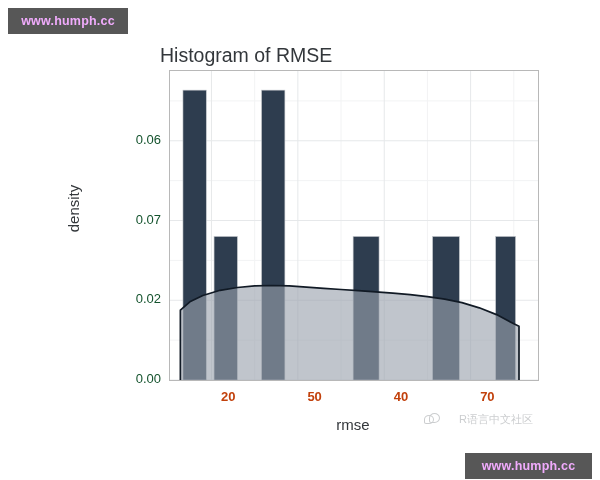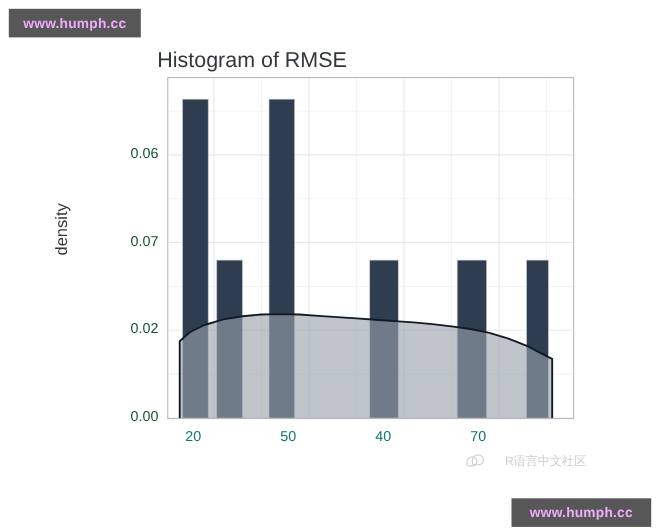--- a/index.html
+++ b/index.html
@@ -77,21 +77,21 @@
   #wm-cn .cn-logo::before {
     left: 0; top: 2px; width: 8px; height: 7px;
   }
   #wm-cn .cn-logo::after {
     left: 5px; top: 0px; width: 9px; height: 8px;
   }
 
   
   #plot {
     position: absolute;
-    left: 0; top: 0;
+    left: 17px; top: 0;
     width: 584px; height: 480px;
   }
   #plot-title {
     position: absolute;
     left: 143px;
     top: 44px;
     font-size: 19.5px;
     color: #33373b;
     font-family: "Liberation Sans", sans-serif;
     white-space: nowrap;
@@ -133,25 +133,26 @@
     left: 84px;
     top: 0;
     width: 60px;
     height: 480px;
   }
   .xtick {
     position: absolute;
     top: 0;
     width: 50px;
     margin-left: -25px;
-    text-align: left;
+    text-align: right;
     font-size: 13px;
-    color: #0f766e;
+    color: #c2410c;
     font-family: "Liberation Sans", sans-serif;
     line-height: 1;
+    font-weight: bold;
   }
   #x-ticks {
     position: absolute;
     left: 0;
     top: 390px;
     width: 600px;
     height: 20px;
   }
   #panel {
     position: absolute;
@@ -169,20 +170,21 @@
 </head>
 <body>
 
 <div id="stage">
 
   <div id="plot">
 
     <div id="plot-title">Histogram of RMSE</div>
 
     <div id="y-axis-title">density</div>
+    <div id="x-axis-title">rmse</div>
 
     <div id="y-ticks">
         <div class="ytick" style="top: 372px;">0.00</div>
         <div class="ytick" style="top: 292.258px;">0.02</div>
         <div class="ytick" style="top: 212.516px;">0.07</div>
         <div class="ytick" style="top: 132.774px;">0.06</div>
       </div>
     <div id="x-ticks">
         <div class="xtick" style="left: 193.465px;">20</div>
         <div class="xtick" style="left: 279.85px;">50</div>

